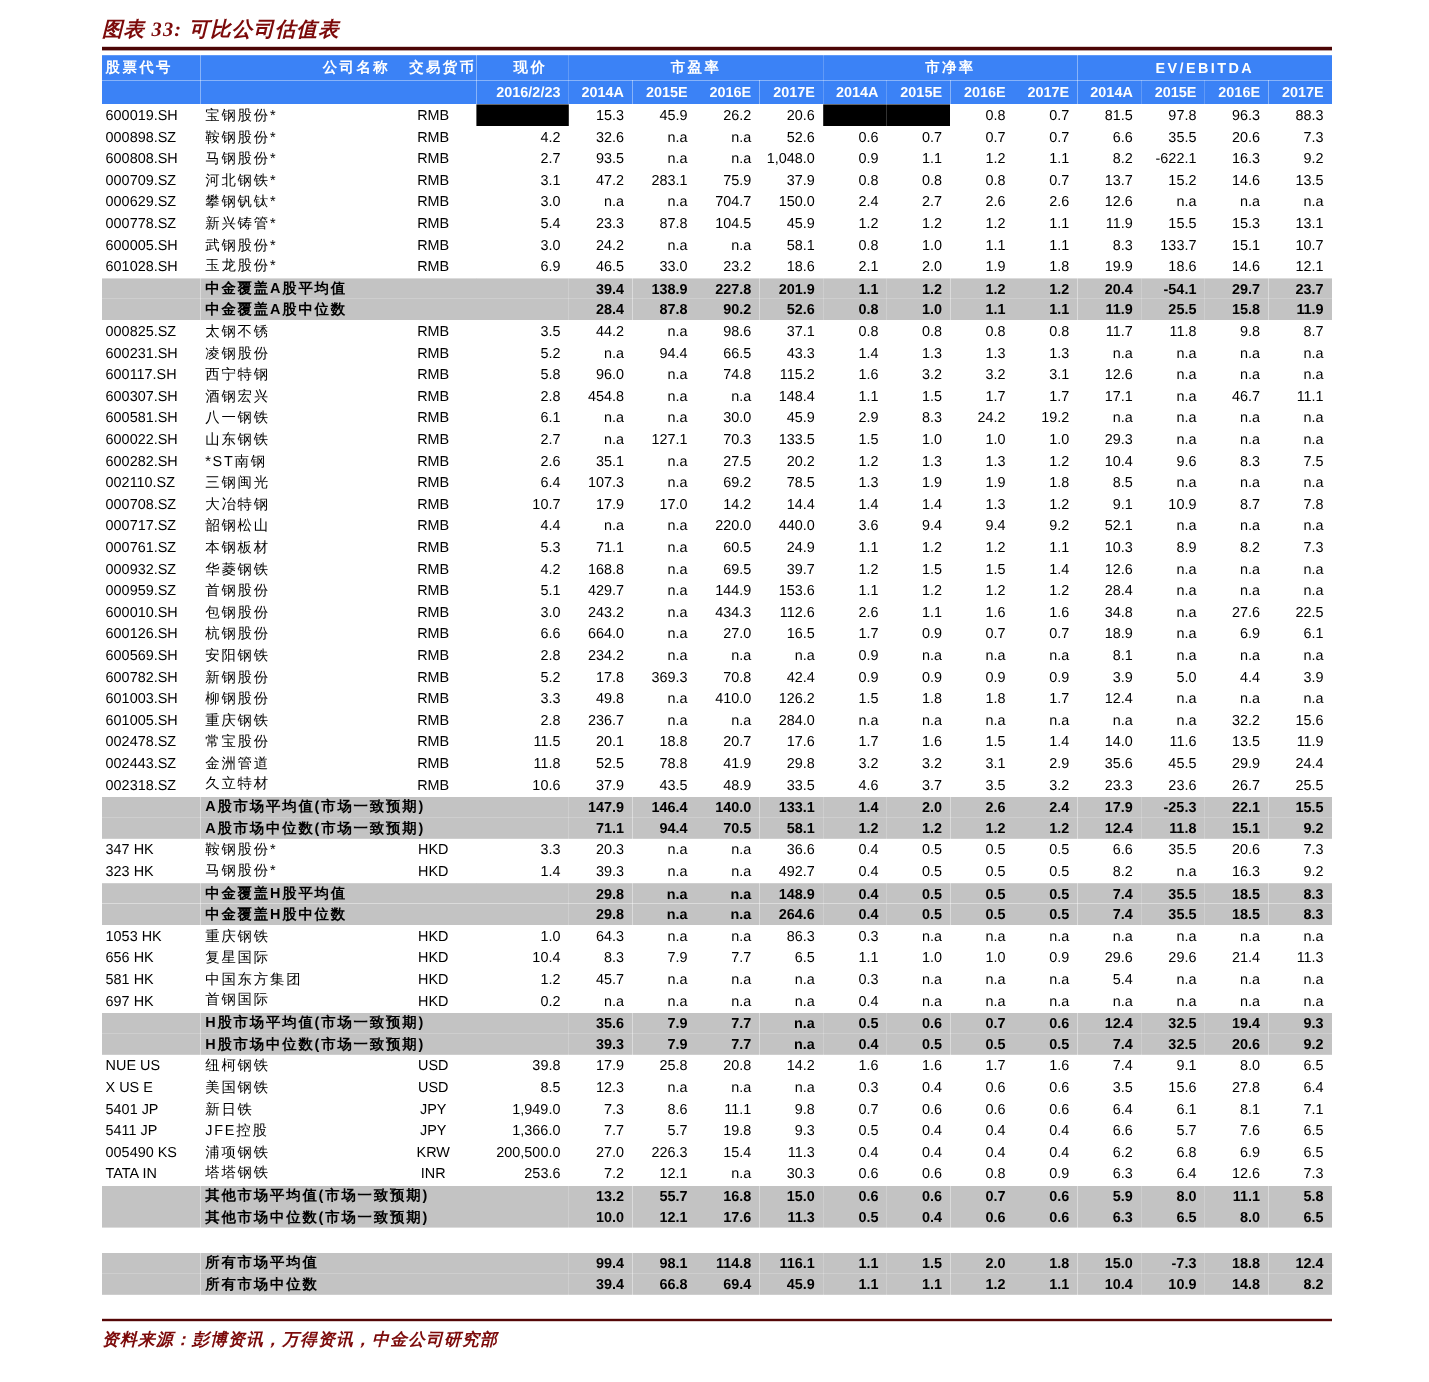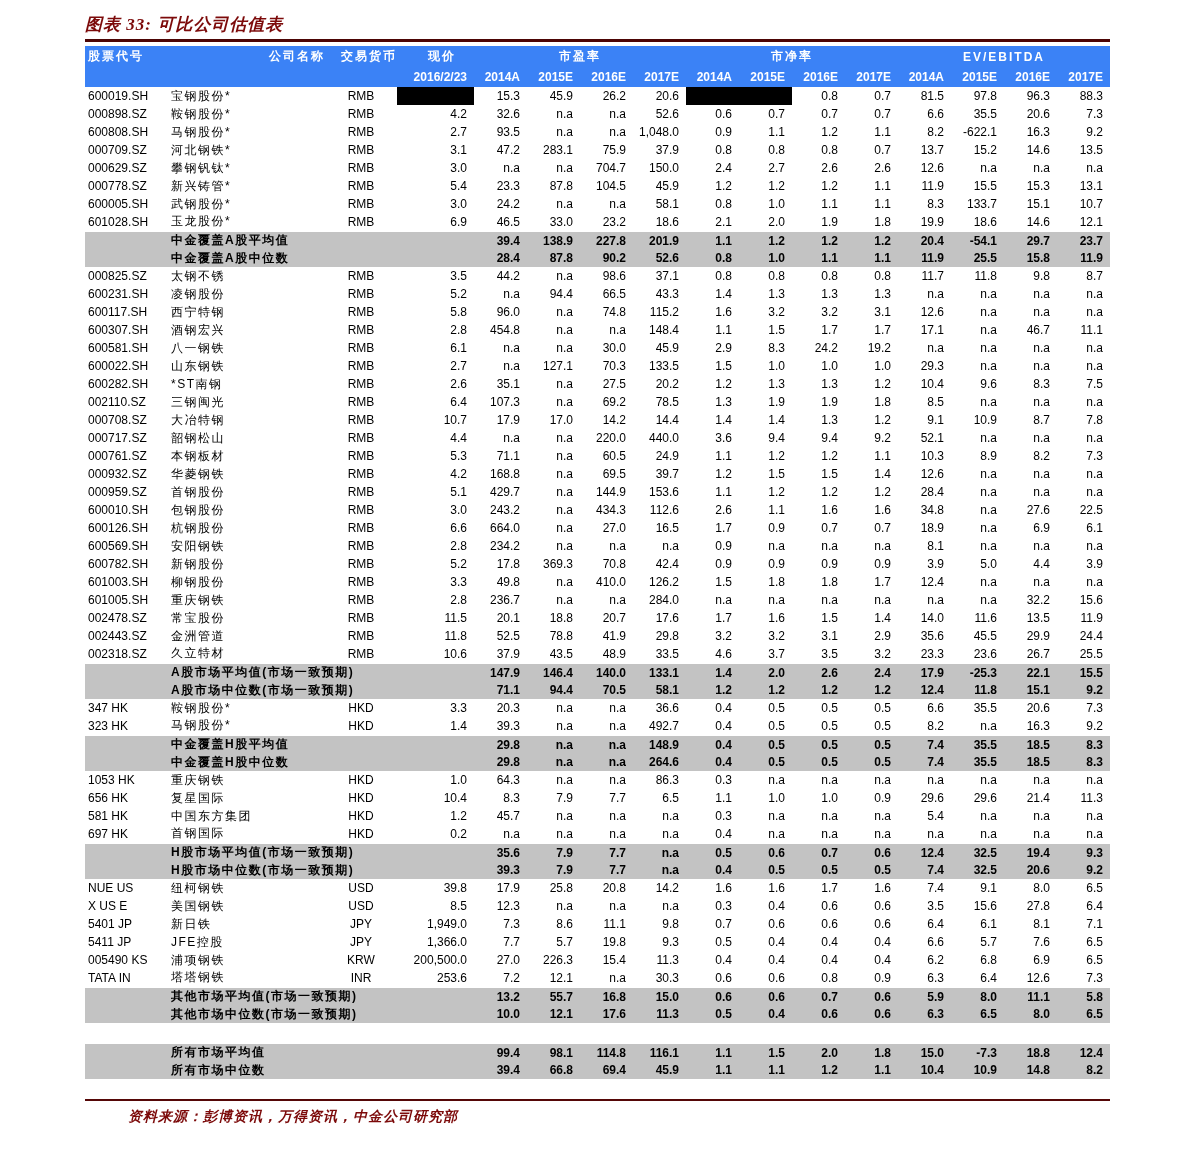--- a/index.html
+++ b/index.html
@@ -30,21 +30,21 @@
   td.num  { text-align:right; padding-right:7px; }
   td.redact { background:#000000; }
 
   tr.summary td { background:#C3C3C3; font-weight:bold; }
   tr.summary.first td { border-top:2px solid #ffffff; }
   td.sum-label { text-align:left; padding-left:4px; letter-spacing:1.5px; font-weight:bold; }
   tr.gap td { height:20px; background:#ffffff !important; }
 
   .footer-rule { width:1025px; border-top:2px solid #550707; margin-top:20px; }
   .source { margin-top:7px; font-family:"Liberation Serif","DejaVu Serif",serif; font-style:italic; font-weight:bold;
-            font-size:14px; color:#7C0A0A; letter-spacing:1px;margin-left:43px; }
+            font-size:14px; color:#7C0A0A; letter-spacing:1px; }
 </style>
 </head>
 <body>
 
 <div class="page">
   <div class="title">图表 33: 可比公司估值表</div>
   <div class="title-rule"></div>
 
   <table>
     <colgroup>

